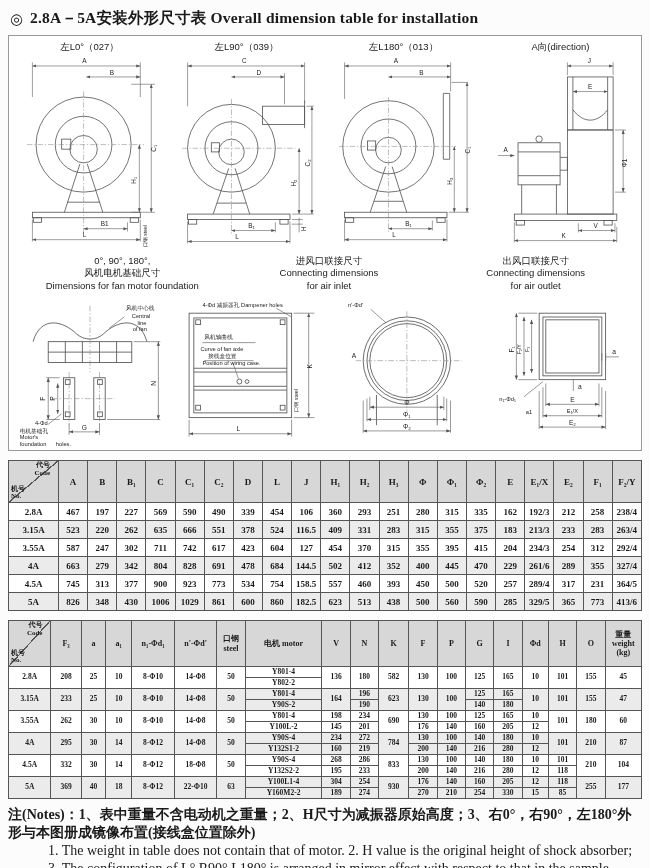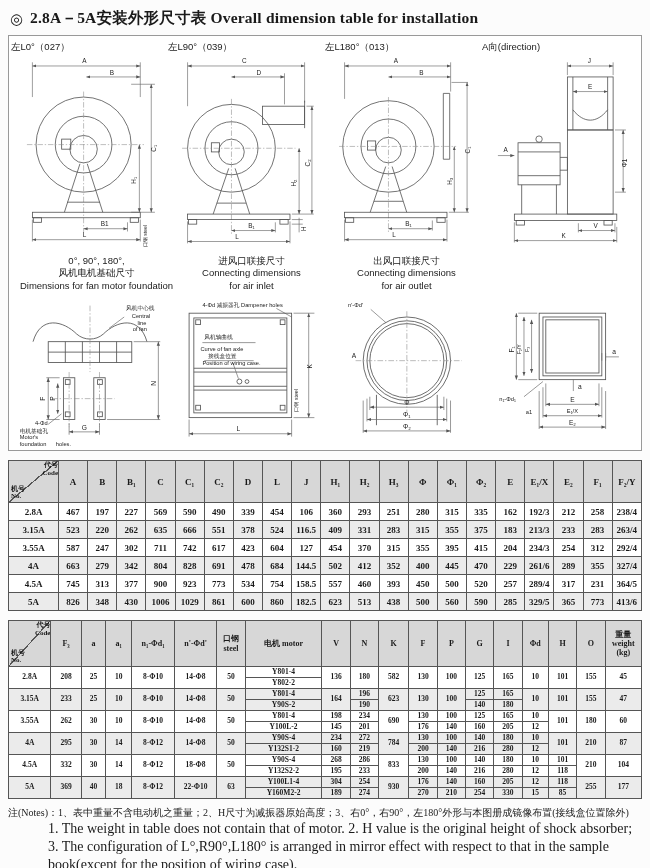--- a/index.html
+++ b/index.html
@@ -4,49 +4,49 @@
 <style>
   *{margin:0;padding:0;box-sizing:border-box;}
   html,body{width:650px;background:#fcfcfc;}
   body{height:868px;font-family:"Liberation Sans",sans-serif;color:#1a1a1a;overflow:hidden;}
   .page{padding:6px 8px 0 8px;}
   .title-row{display:flex;align-items:center;gap:7px;margin:2px 0 6px 2px;}
   .bullet{font-size:15px;line-height:1;}
   h1{font:bold 15.5px "Liberation Serif",serif;letter-spacing:.2px;white-space:nowrap;}
   .diagram-box{border:1px solid #999;background:#fff;padding:5px 2px 2px 2px;}
   .row4{display:grid;grid-template-columns:1fr 1fr 1fr 1fr;}
-  figure{text-align:left;}
+  figure{text-align:center;}
   figcaption{font-size:9.5px;margin-bottom:1px;white-space:nowrap;}
   svg{display:block;margin:0 auto;}
   .s{stroke:#555;fill:none;stroke-width:.9;}
   .m{stroke:#666;fill:none;stroke-width:.7;}
   .d{stroke:#888;fill:none;stroke-width:.6;stroke-dasharray:6 2 1.5 2;}
   svg text{stroke:none;fill:#222;font-size:7px;font-family:"Liberation Sans",sans-serif;}
   svg text.t6{font-size:6px;}
   svg text.t55{font-size:5.5px;}
-  .caps{display:grid;grid-template-columns:1fr 1fr 1fr 1fr;margin:8px 0 6px 8px;}
+  .caps{display:grid;grid-template-columns:1fr 1fr 1fr;margin:8px 0 6px 8px;}
   .cap{text-align:center;font-size:9.5px;line-height:1.3;}
   table{width:100%;border-collapse:collapse;table-layout:fixed;background:#fff;margin-top:9px;}
   th,td{border:1px solid #555;text-align:center;font:bold 9px "Liberation Serif",serif;padding:0;overflow:hidden;}
   thead th{background:#d7d7d7;font-weight:bold;}
   .t1 thead tr{height:42px;}
   .t1 tbody tr{height:18px;}
   .t1 tbody tr:nth-child(even){background:#ebebeb;}
   .t2 thead tr{height:46px;}
   .t2 tbody tr{height:11px;}
   .t2 th,.t2 td{font-size:7.5px;line-height:1.15;}
   .t2 thead th{font-size:8px;}
   .t2 tbody tr.alt{background:#ebebeb;}
   .code{font-size:9px;font-family:Liberation Serif, serif;}
   .corner{position:relative;background:#d7d7d7;}
   .corner:before{content:"";position:absolute;inset:0;background:linear-gradient(to bottom right,transparent 49%,#555 49%,#555 51%,transparent 51%);}
-  .corner .tr{position:absolute;top:1px;right:0;font-size:7px;width:26px;line-height:1.1;text-align:right;}
+  .corner .tr{position:absolute;top:1px;right:8px;font-size:7px;width:26px;line-height:1.1;text-align:right;}
   .corner .bl{position:absolute;bottom:1px;left:2px;font-size:7px;width:24px;line-height:1.1;text-align:left;}
   .notes{margin-top:7px;font-family:"Liberation Serif",serif;}
-  .notes .cn{font-size:10px;}
+  .notes .cn{font-size:14px;font-weight:bold;}
   .notes .en{font-size:14px;padding-left:40px;line-height:1.3;}
 </style>
 </head>
 <body>
 
 <div class="page">
 
   <div class="title-row">
     <span class="bullet">◎</span>
     <h1>2.8A－5A安装外形尺寸表 Overall dimension table for installation</h1>

